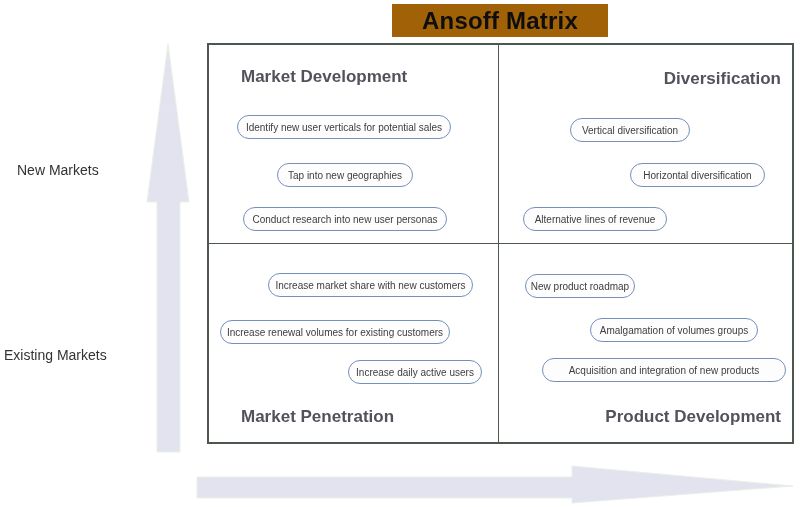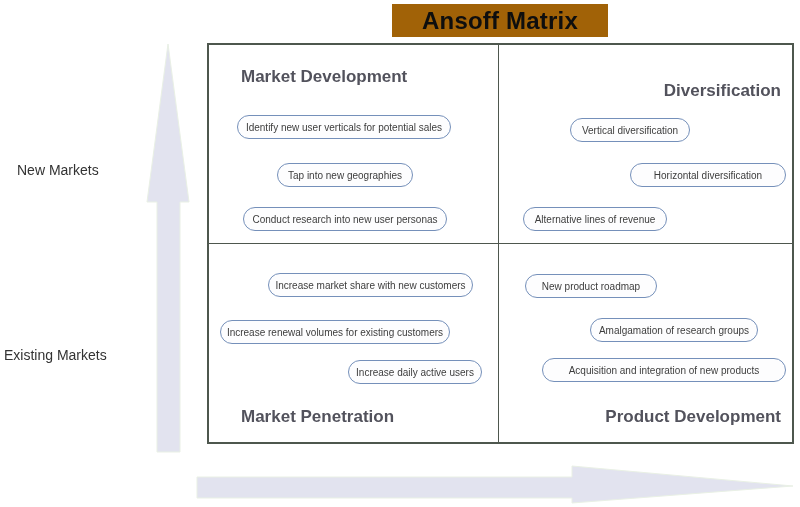--- a/index.html
+++ b/index.html
@@ -20,21 +20,21 @@
     display:grid;grid-template-columns:290px 1fr;grid-template-rows:199px 1fr;
   }
   .quad{position:relative;box-sizing:border-box;}
   .quad.tl{border-right:1.5px solid #4e574e;border-bottom:1.5px solid #4e574e;}
   .quad.tr{border-bottom:1.5px solid #4e574e;}
   .quad.bl{border-right:1.5px solid #4e574e;}
   .quad-heading{
     position:absolute;font-size:17px;font-weight:700;color:#52525c;white-space:nowrap;margin-left:19px;
   }
   .quad.tl .quad-heading{left:13px;top:22px;}
-  .quad.tr .quad-heading{right:11px;top:36px;padding-left:40px;}
+  .quad.tr .quad-heading{right:11px;top:24px;padding-left:40px;}
   .quad.bl .quad-heading{left:13px;bottom:15px;}
   .quad.br .quad-heading{right:11px;bottom:15px;}
   
   .pill{
     position:absolute;height:24px;box-sizing:border-box;
     border:1.5px solid #7590ba;border-radius:12px;background:#fdfdfe;
     display:flex;align-items:center;justify-content:center;
     font-size:10px;color:#3d3d3d;white-space:nowrap;padding:0 1px;z-index:3;
   }
   
@@ -76,24 +76,24 @@
     <div class="quad br">
       <div class="quad-heading">Product Development</div>
     </div>
   </div>
 
   <div class="pill" style="left:237px;top:115px;width:214px;">Identify new user verticals for potential sales</div>
   <div class="pill" style="left:277px;top:163px;width:136px;">Tap into new geographies</div>
   <div class="pill" style="left:243px;top:207px;width:204px;">Conduct research into new user personas</div>
 
   <div class="pill" style="left:570px;top:118px;width:120px;">Vertical diversification</div>
-  <div class="pill" style="left:630px;top:163px;width:156px;">Horizontal diversification</div>
+  <div class="pill" style="left:630px;top:163px;width:135px;">Horizontal diversification</div>
   <div class="pill" style="left:523px;top:207px;width:144px;">Alternative lines of revenue</div>
 
   <div class="pill" style="left:268px;top:273px;width:205px;">Increase market share with new customers</div>
   <div class="pill" style="left:220px;top:320px;width:230px;">Increase renewal volumes for existing customers</div>
   <div class="pill" style="left:348px;top:360px;width:134px;">Increase daily active users</div>
 
-  <div class="pill" style="left:525px;top:274px;width:132px;text-align:center;">New product roadmap</div>
-  <div class="pill" style="left:590px;top:318px;width:168px;">Amalgamation of research groups</div>
+  <div class="pill" style="left:525px;top:274px;width:110px;text-align:center;">New product roadmap</div>
+  <div class="pill" style="left:590px;top:318px;width:168px;">Amalgamation of volumes groups</div>
   <div class="pill" style="left:525px;top:358px;width:244px;margin-left:17px;">Acquisition and integration of new products</div>
 
 </div>
 
 </body></html>

